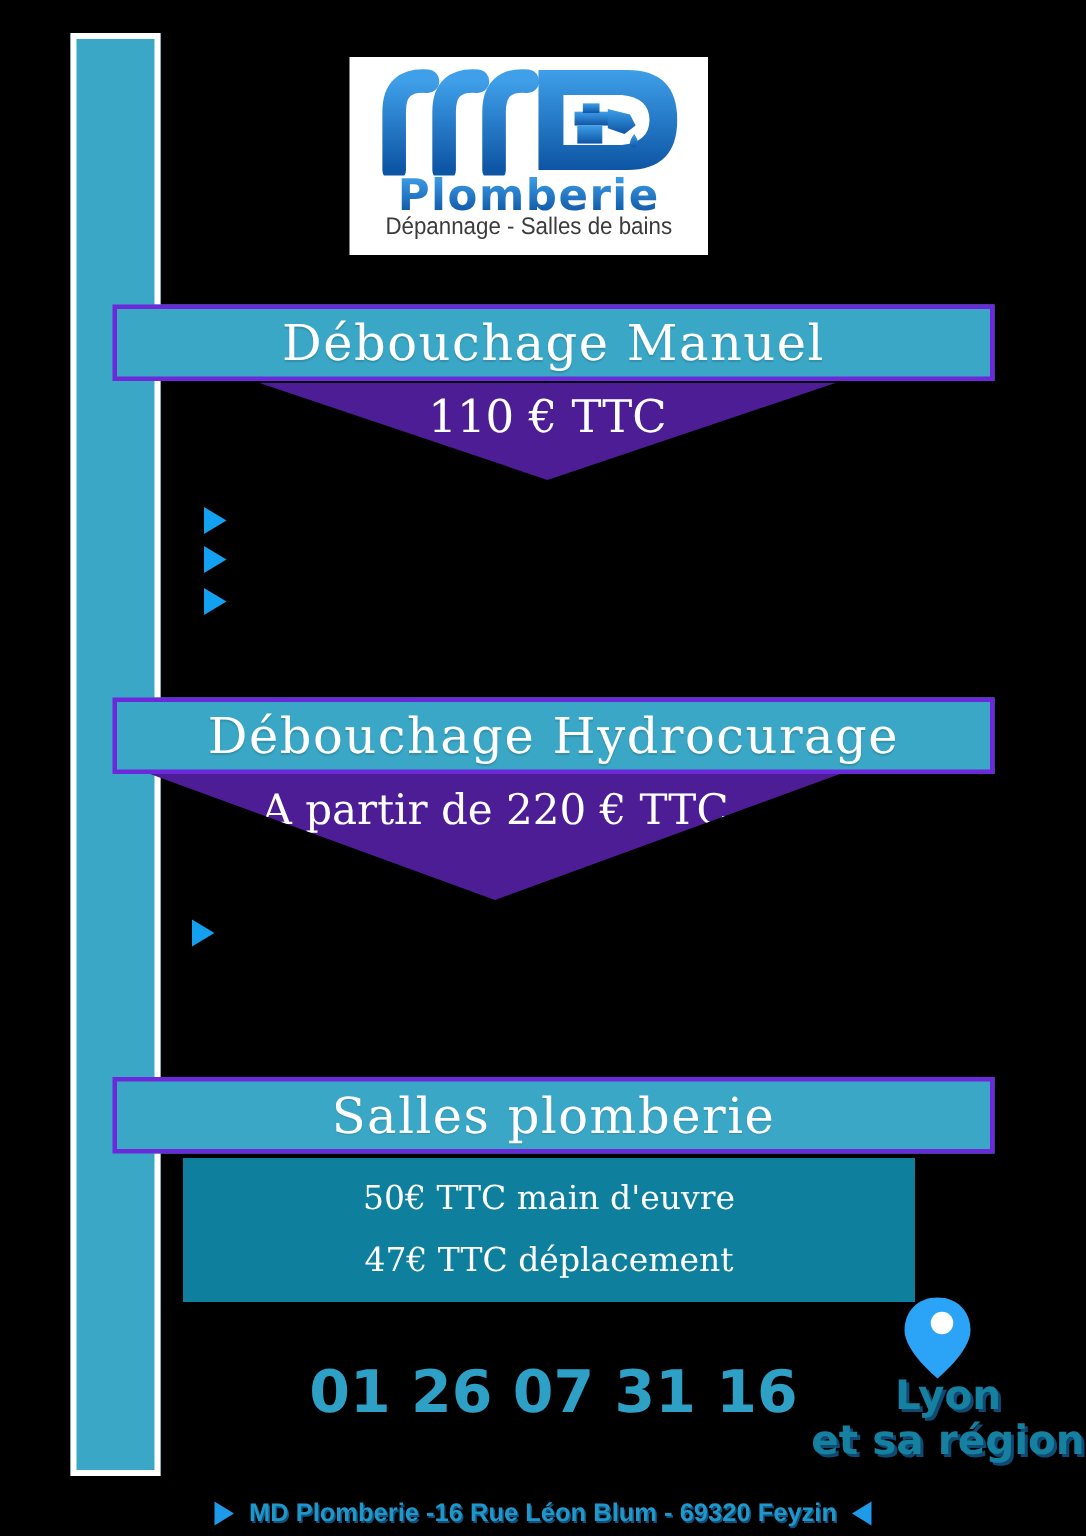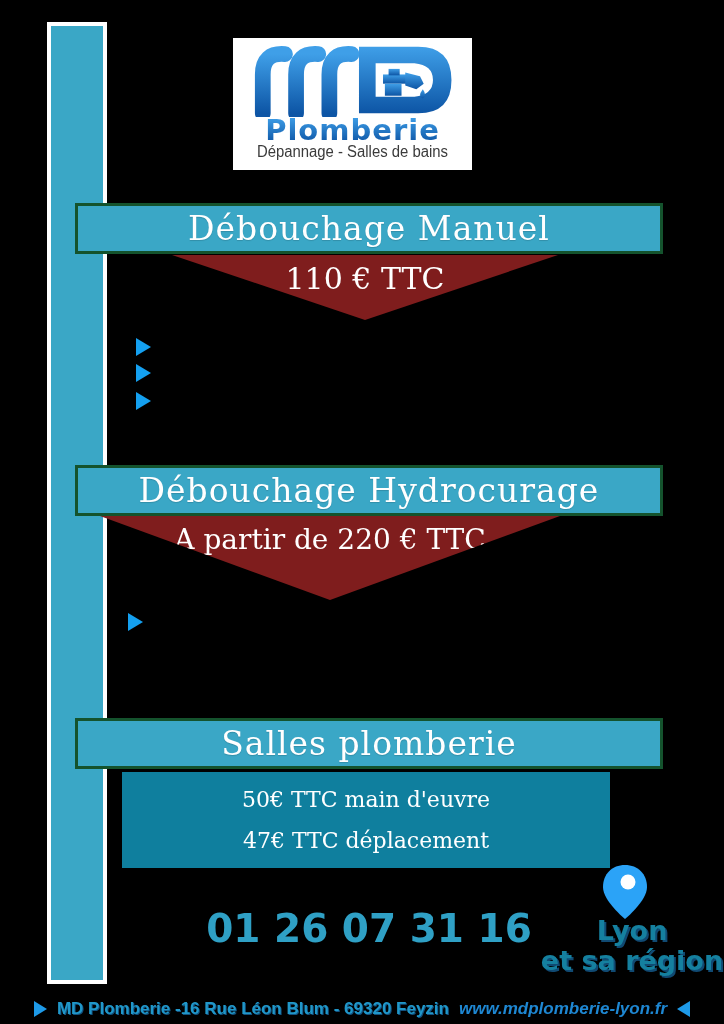--- a/index.html
+++ b/index.html
@@ -16,28 +16,28 @@
   .logo svg{display:block;margin:5px auto 0 auto;}
   .logo-name{font-family:"DejaVu Sans",sans-serif;font-weight:bold;font-size:29px;line-height:26px;
         letter-spacing:1px;
         background:linear-gradient(180deg,#3F9FE8 0%,#0D55A5 100%);
         -webkit-background-clip:text;background-clip:text;color:transparent;}
   .logo-tagline{font-family:"Liberation Sans",sans-serif;color:#3b3b3b;font-size:16px;
         line-height:18px;transform:scaleX(0.93);transform-origin:center;}
 
   
   .banner{position:absolute;left:75px;width:582px;height:45px;background:#3AA7C6;
-          border:3px solid #14532d;display:flex;align-items:center;justify-content:center;}
+          border:3px solid #6d28d9;display:flex;align-items:center;justify-content:center;}
   .banner .t{color:#fff;font-size:33px;letter-spacing:1px;text-shadow:0 1px 1px rgba(0,0,0,.15);}
   .banner1{top:203px;}
   .banner2{top:465px;}
   .banner3{top:718px;}
 
   
-  .chev{position:absolute;background:#7f1d1d;
+  .chev{position:absolute;background:#4c1d95;
         clip-path:polygon(0 0,100% 0,50% 100%);text-align:center;color:#fff;}
   .chev1{left:172px;top:255px;width:386px;height:65px;font-size:30px;padding-top:6px;box-sizing:border-box;}
   .chev2{left:100px;top:516px;width:460px;height:84px;font-size:28px;padding-top:7px;box-sizing:border-box;}
 
   
   .bullet{position:absolute;width:0;height:0;
           border-left:15px solid #14A0F0;border-top:9px solid transparent;border-bottom:9px solid transparent;}
   .b1a{left:136px;top:338px;}
   .b1b{left:136px;top:364px;}
   .b1c{left:136px;top:392px;}
@@ -136,17 +136,16 @@
     <circle cx="26" cy="18" r="7.5" fill="#fff"></circle>
   </svg>
   <div class="area">
     <div class="l1">Lyon</div>
     <div class="l2">et sa région</div>
   </div>
 
   <div class="footer">
     <span class="arr-r"></span>
     <span>MD Plomberie -16 Rue Léon Blum - 69320 Feyzin</span>
-    <span class="site">www.mdplomberie-lyon.fr</span>
     <span class="arr-l"></span>
   </div>
 
 </div>
 
 </body></html>

